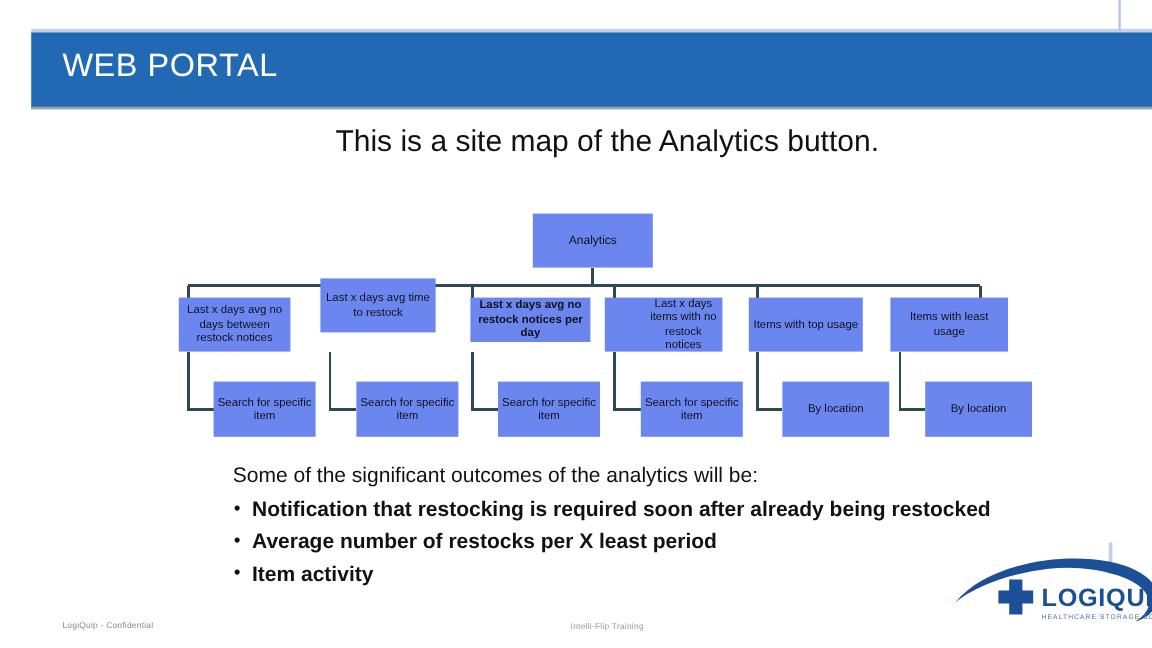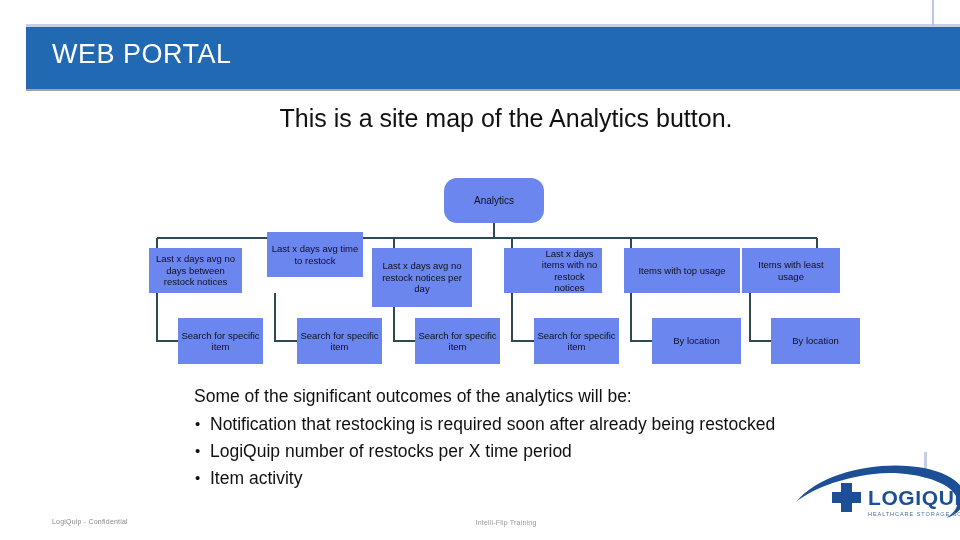--- a/index.html
+++ b/index.html
@@ -103,21 +103,20 @@
     display: flex;
     align-items: center;
     justify-content: center;
     text-align: center;
     box-sizing: border-box;
     padding: 2px 3px;
     pointer-events: auto;
   }
   .node.root {
     font-size: 10px;
-    border-radius: 13px;
   }
 
   
   #outcomes {
     position: absolute;
     left: 168px;
     top: 383px;
     width: 640px;
     font-size: 17.5px;
     color: #111111;
@@ -128,20 +127,21 @@
   }
   #outcomes ul {
     list-style: none;
     margin: 0;
     padding: 0;
   }
   #outcomes li {
     position: relative;
     padding-left: 16px;
     margin: 0 0 1px 0;
+    font-weight: bold;
   }
   #outcomes li::before {
     content: "\2022";
     position: absolute;
     left: 1px;
     top: 0;
     font-size: 15px;
   }
 
   
@@ -227,27 +227,27 @@
     <div class="node root" style="left:418px; top:178px; width:100px; height:45px;">
       <span>Analytics</span>
     </div>
 
     <div class="node" style="left:123px; top:248px; width:93px; height:45px;">
       <span>Last x days avg no days between restock notices</span>
     </div>
     <div class="node" style="left:241px; top:232px; width:96px; height:45px;">
       <span>Last x days avg time to restock</span>
     </div>
-    <div class="node" style="left:346px; top:248px; width:100px; height:59px;">
+    <div class="node" style="left:366px; top:248px; width:100px; height:37px;font-weight:bold;">
       <span>Last x days avg no restock notices per day</span>
     </div>
     <div class="node" style="left:478px; top:248px; width:98px; height:45px;padding-left:36px;">
       <span>Last x days items with no restock notices</span>
     </div>
-    <div class="node" style="left:598px; top:248px; width:116px; height:45px;">
+    <div class="node" style="left:598px; top:248px; width:95px; height:45px;">
       <span>Items with top usage</span>
     </div>
     <div class="node" style="left:716px; top:248px; width:98px; height:45px;">
       <span>Items with least usage</span>
     </div>
 
     <div class="node" style="left:152px; top:318px; width:85px; height:46px;">
       <span>Search for specific item</span>
     </div>
     <div class="node" style="left:271px; top:318px; width:85px; height:46px;">
@@ -264,21 +264,21 @@
     </div>
     <div class="node" style="left:745px; top:318px; width:89px; height:46px;">
       <span>By location</span>
     </div>
   </div>
 
   <div id="outcomes">
     <p class="lead">Some of the significant outcomes of the analytics will be:</p>
     <ul>
       <li>Notification that restocking is required soon after already being restocked</li>
-      <li>LogiQuip number of restocks per X time period</li>
+      <li>Average number of restocks per X least period</li>
       <li>Item activity</li>
     </ul>
   </div>
 
   <div id="footer-left">LogiQuip - Confidential</div>
   <div id="footer-center">Intelli-Flip Training</div>
 
   <div id="logo-divider"></div>
   <div id="logo">
     <svg viewBox="0 0 190 80" width="190" height="80">

